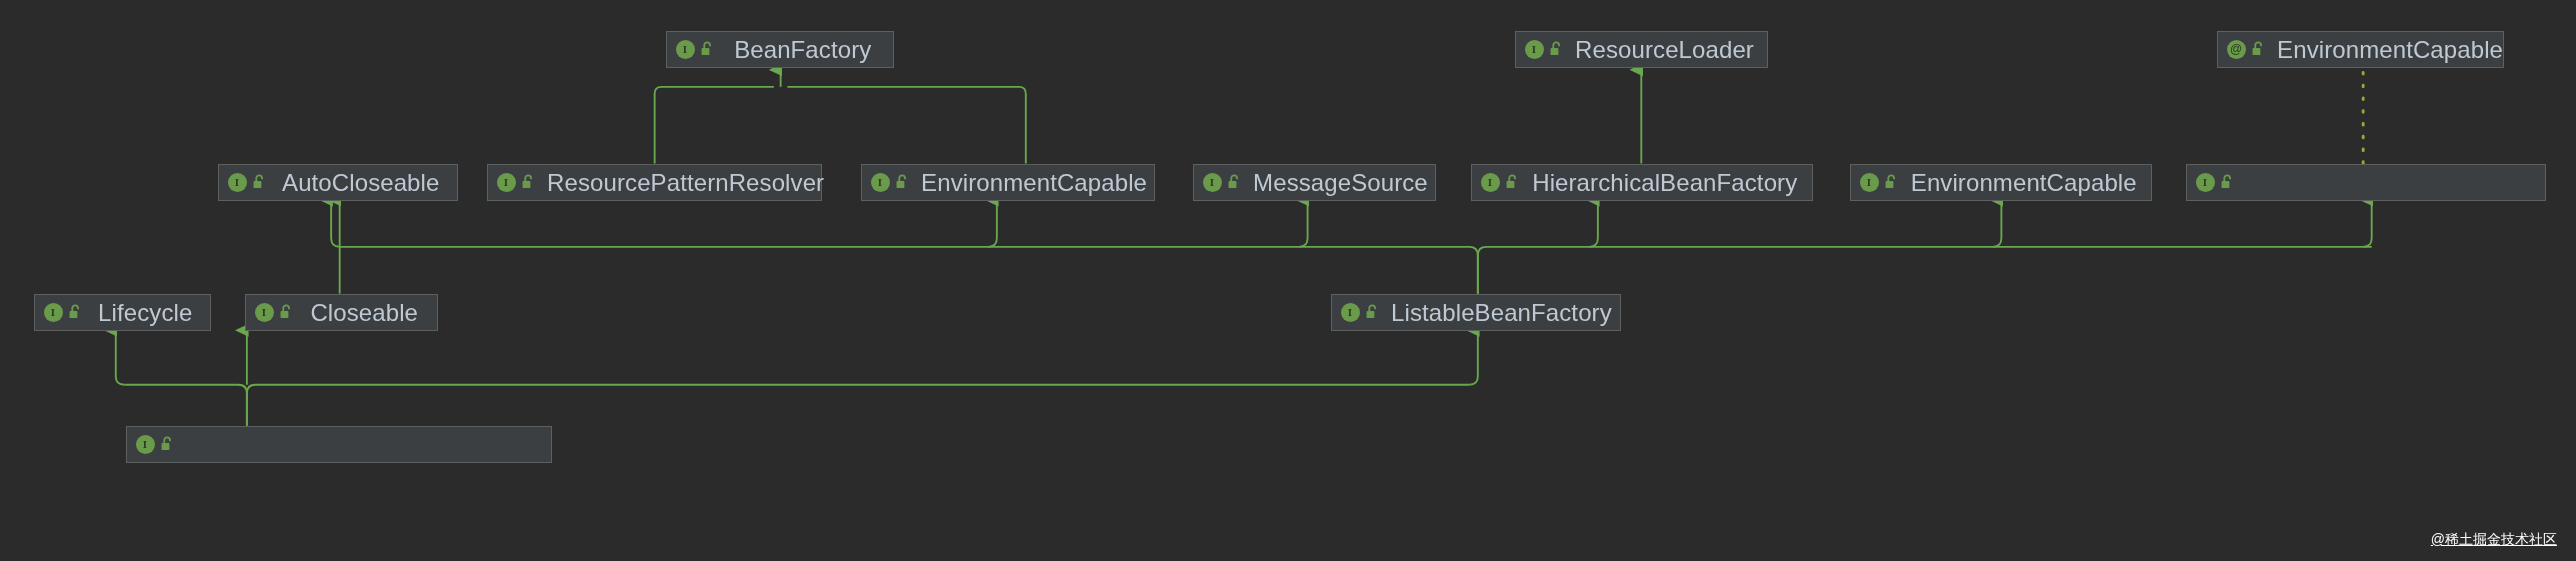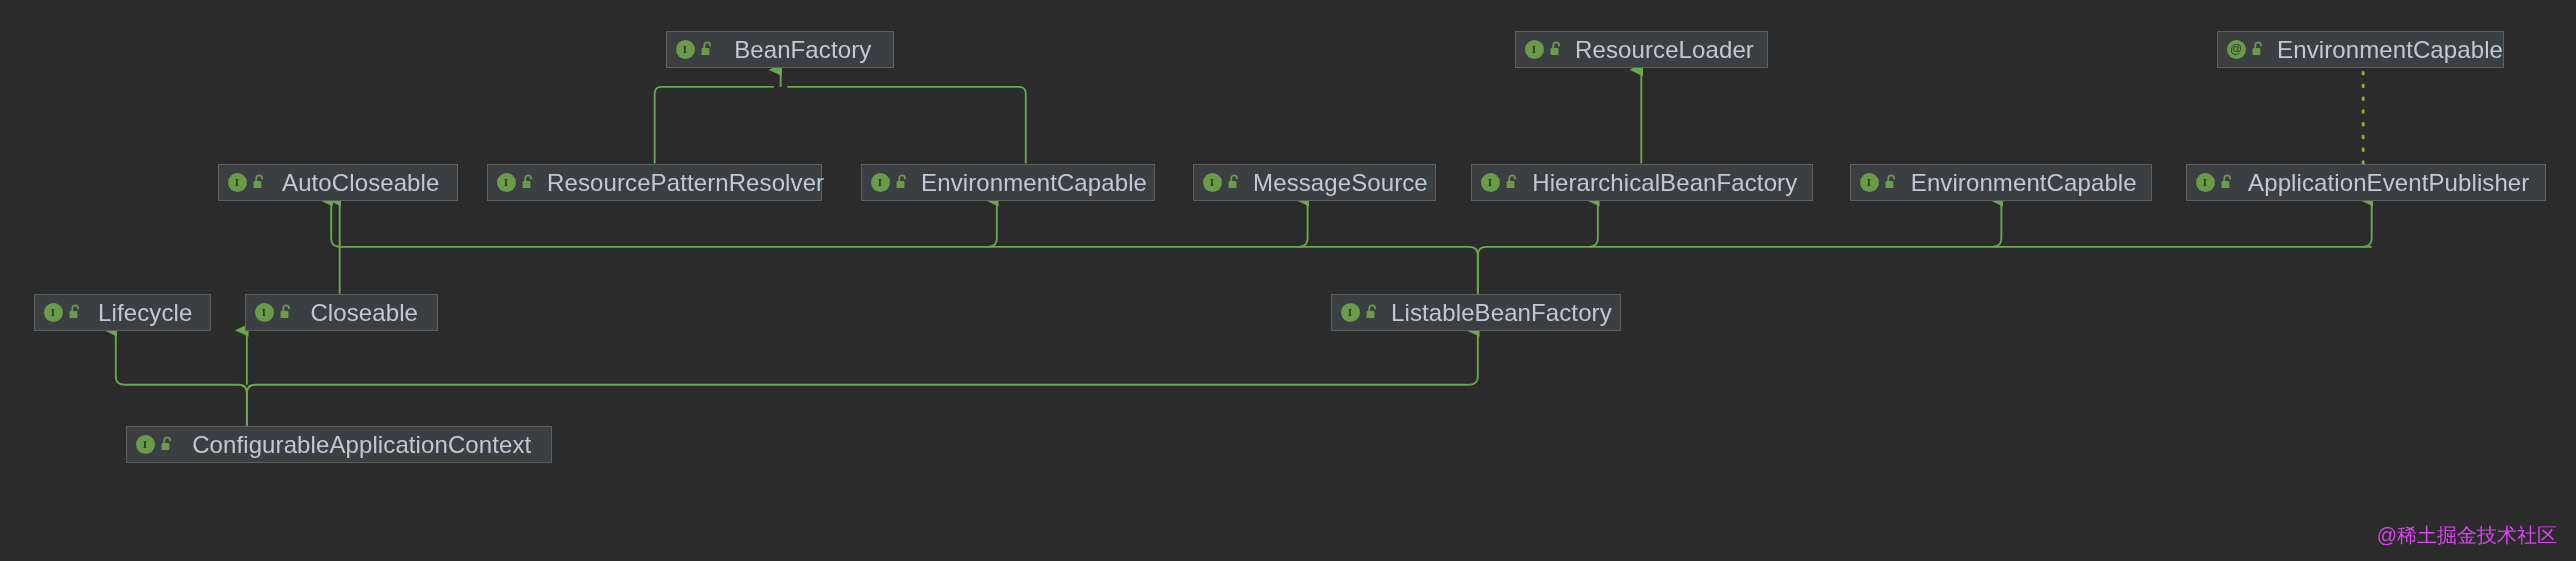--- a/index.html
+++ b/index.html
@@ -72,23 +72,24 @@
     color: #bfc9d4;
     font-size: 24px;
     letter-spacing: 0.1px;
     flex: 1 1 auto;
     text-align: center;
   }
   #watermark {
     position: absolute;
     right: 19px;
     bottom: 12px;
-    color: #d946ef;
-    font-size: 20px;
+    color: #ffffff;
+    font-size: 14px;
     user-select: none;
+    text-decoration: underline;
   }
 </style>
 </head>
 <body>
 
 <div id="diagram-root">
 
   <svg id="edge-layer" viewBox="0 0 3024 659" width="2576" height="561" xmlns="http://www.w3.org/2000/svg">
     <defs>
       <marker id="arrowUp" markerWidth="16" markerHeight="16" refX="8" refY="14" orient="auto" markerUnits="userSpaceOnUse">
@@ -219,21 +220,20 @@
     <span class="node-label">EnvironmentCapable</span>
   </div>
     <div class="uml-node" style="display: flex; left: 2186px; top: 164px; width: 360px;">
     <span class="node-icons">
       <span class="type-icon">I</span>
       <svg class="lock-icon" viewBox="0 0 18 22" xmlns="http://www.w3.org/2000/svg">
         <path d="M 6.2 9.5 L 6.2 6.0 A 3.4 3.4 0 0 1 13.0 6.0 L 13.0 7.2" fill="none" stroke="#6a9b4b" stroke-width="2.1"></path>
         <rect x="3.0" y="9.2" width="9.2" height="8.4" rx="1.1" fill="#6a9b4b"></rect>
       </svg>
     </span>
-    <span class="node-label">ApplicationEventPublisher</span>
   </div>
     <div class="uml-node" style="display: flex; left: 34px; top: 294px; width: 177px;">
     <span class="node-icons">
       <span class="type-icon">I</span>
       <svg class="lock-icon" viewBox="0 0 18 22" xmlns="http://www.w3.org/2000/svg">
         <path d="M 6.2 9.5 L 6.2 6.0 A 3.4 3.4 0 0 1 13.0 6.0 L 13.0 7.2" fill="none" stroke="#6a9b4b" stroke-width="2.1"></path>
         <rect x="3.0" y="9.2" width="9.2" height="8.4" rx="1.1" fill="#6a9b4b"></rect>
       </svg>
     </span>
     <span class="node-label">Lifecycle</span>
@@ -259,16 +259,15 @@
     <span class="node-label">ListableBeanFactory</span>
   </div>
     <div class="uml-node" style="display: flex; left: 126px; top: 426px; width: 426px;">
     <span class="node-icons">
       <span class="type-icon">I</span>
       <svg class="lock-icon" viewBox="0 0 18 22" xmlns="http://www.w3.org/2000/svg">
         <path d="M 6.2 9.5 L 6.2 6.0 A 3.4 3.4 0 0 1 13.0 6.0 L 13.0 7.2" fill="none" stroke="#6a9b4b" stroke-width="2.1"></path>
         <rect x="3.0" y="9.2" width="9.2" height="8.4" rx="1.1" fill="#6a9b4b"></rect>
       </svg>
     </span>
-    <span class="node-label">ConfigurableApplicationContext</span>
   </div>
   </div>
 
 
 </body></html>

